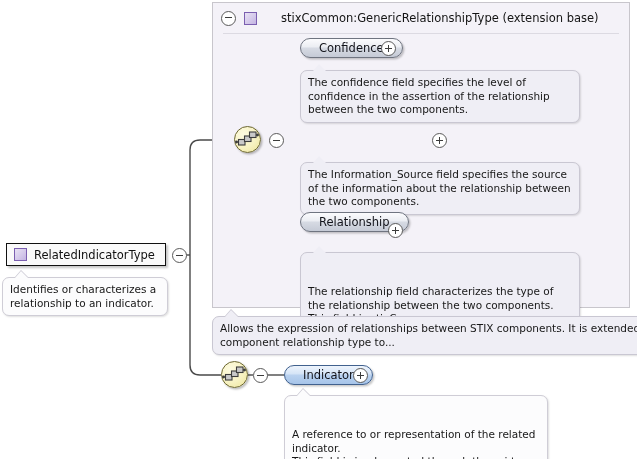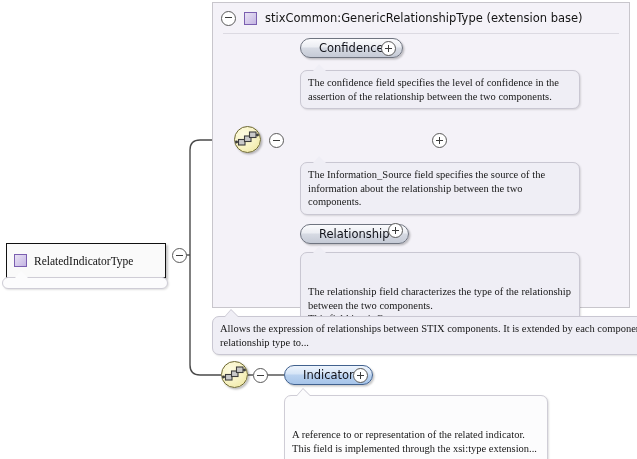--- a/index.html
+++ b/index.html
@@ -28,21 +28,21 @@
   .ext-header{
     position:absolute;left:0;top:0;width:100%;height:30px;
     display:flex;align-items:center;
     box-sizing:border-box;padding-left:8px;
   }
   .ext-rule{
     position:absolute;left:10px;top:30px;width:396px;height:1px;
     background:#dcdae2;
   }
   .ext-title{
-    font-size:11.5px;color:#141414;margin-left:8px;white-space:nowrap;
+    font-size:11.5px;color:#141414;margin-left:24px;white-space:nowrap;
   }
 
   
   .pm{
     width:13px;height:13px;border-radius:50%;
     border:1px solid #5a5a5a;background:#ffffff;
     position:relative;display:inline-block;flex:0 0 auto;
   }
   .pm::before{
     content:"";position:absolute;left:2.5px;top:5.5px;
@@ -56,27 +56,26 @@
   
   .sq{
     width:13px;height:13px;box-sizing:border-box;
     border:1px solid #7b5fb0;
     background:linear-gradient(135deg,#e8e2f4 0%,#d3c7ea 60%,#c3b4e2 100%);
     flex:0 0 auto;
   }
 
   
   .root-el{
-    position:absolute;left:6px;top:243px;width:160px;height:35px;
+    position:absolute;left:6px;top:243px;width:160px;height:23px;
     background:#fafafa;
     border:1.5px solid #111111;
     box-sizing:border-box;
     display:flex;align-items:center;gap:7px;padding-left:7px;
     box-shadow:2px 2px 2px rgba(0,0,0,0.22);
-    font-family:Liberation Serif, serif;
   }
   .root-el .lbl{font-size:11.5px;color:#111;}
   .root-pm{position:absolute;left:172px;top:248px;}
 
   
   .el{
     position:absolute;height:20px;
     border:1px solid #6f7480;
     border-radius:10px;
     box-sizing:border-box;
@@ -126,21 +125,21 @@
   .note .tail::after{
     content:"";position:absolute;left:-6px;top:-1px;
     width:0;height:0;
     border-left:6px solid transparent;
     border-right:7px solid transparent;
     border-bottom:7px solid #c9c7d2;
     z-index:-1;
   }
   .note.white{background:#fcfcfd;border-color:#cfcdd6;}
   .note.white .tail{border-bottom-color:#fcfcfd;}
-  .note p{margin:0;font-family:Liberation Serif, serif;}
+  .note p{margin:0;}
 </style>
 </head>
 <body>
 
 <div id="stage">
 
   <svg id="wires" viewBox="0 0 637 459" width="637" height="459">
 
     <path d="M185,255 L190,255" stroke="#4a4a4a" stroke-width="1.4" fill="none"></path>
     <path d="M190,255 L190,150 Q190,140 200,140 L234,140" stroke="#4a4a4a" stroke-width="1.4" fill="none"></path>
@@ -169,20 +168,21 @@
   </div>
 
   <div class="root-el">
     <span class="sq"></span>
     <span class="lbl">RelatedIndicatorType</span>
   </div>
   <span class="pm root-pm"></span>
 
   <div class="note white" style="left:2px;top:277px;width:166px;">
     <span class="tail"></span>
+    <p>Identifies or characterizes a relationship to an indicator.</p>
   </div>
 
   <div class="comp" style="left:234px;top:126px;">
     <svg width="24" height="24" viewBox="0 0 24 24">
       <g stroke="#3d3d3d" stroke-width="1.1" fill="#c9c9c9">
         <rect x="3.5" y="12.5" width="6.5" height="5.5"></rect>
         <rect x="9.5" y="9" width="6.5" height="5.5"></rect>
         <rect x="14.5" y="5" width="6.5" height="5.5"></rect>
       </g>
       <g stroke="#3d3d3d" stroke-width="1.1">
@@ -205,21 +205,21 @@
     <p>The confidence field specifies the level of confidence in the assertion of the relationship between the two components.</p>
   </div>
 
   <span class="pm plus el-pm" style="left:432px;top:133px;"></span>
 
   <div class="note" style="left:300px;top:162px;width:280px;">
     <span class="tail"></span>
     <p>The Information_Source field specifies the source of the information about the relationship between the two components.</p>
   </div>
 
-  <div class="el" style="left:300px;top:224px;">
+  <div class="el" style="left:300px;top:212px;">
     <span>Relationship</span>
   </div>
   <span class="pm plus el-pm" style="left:388px;top:223px;"></span>
 
   <div class="note" style="left:300px;top:252px;width:280px;white-space:pre-line;">
     <span class="tail"></span>
     <p>The relationship field characterizes the type of the relationship between the two components.
 This field is stixCommon...</p>
   </div>
 

